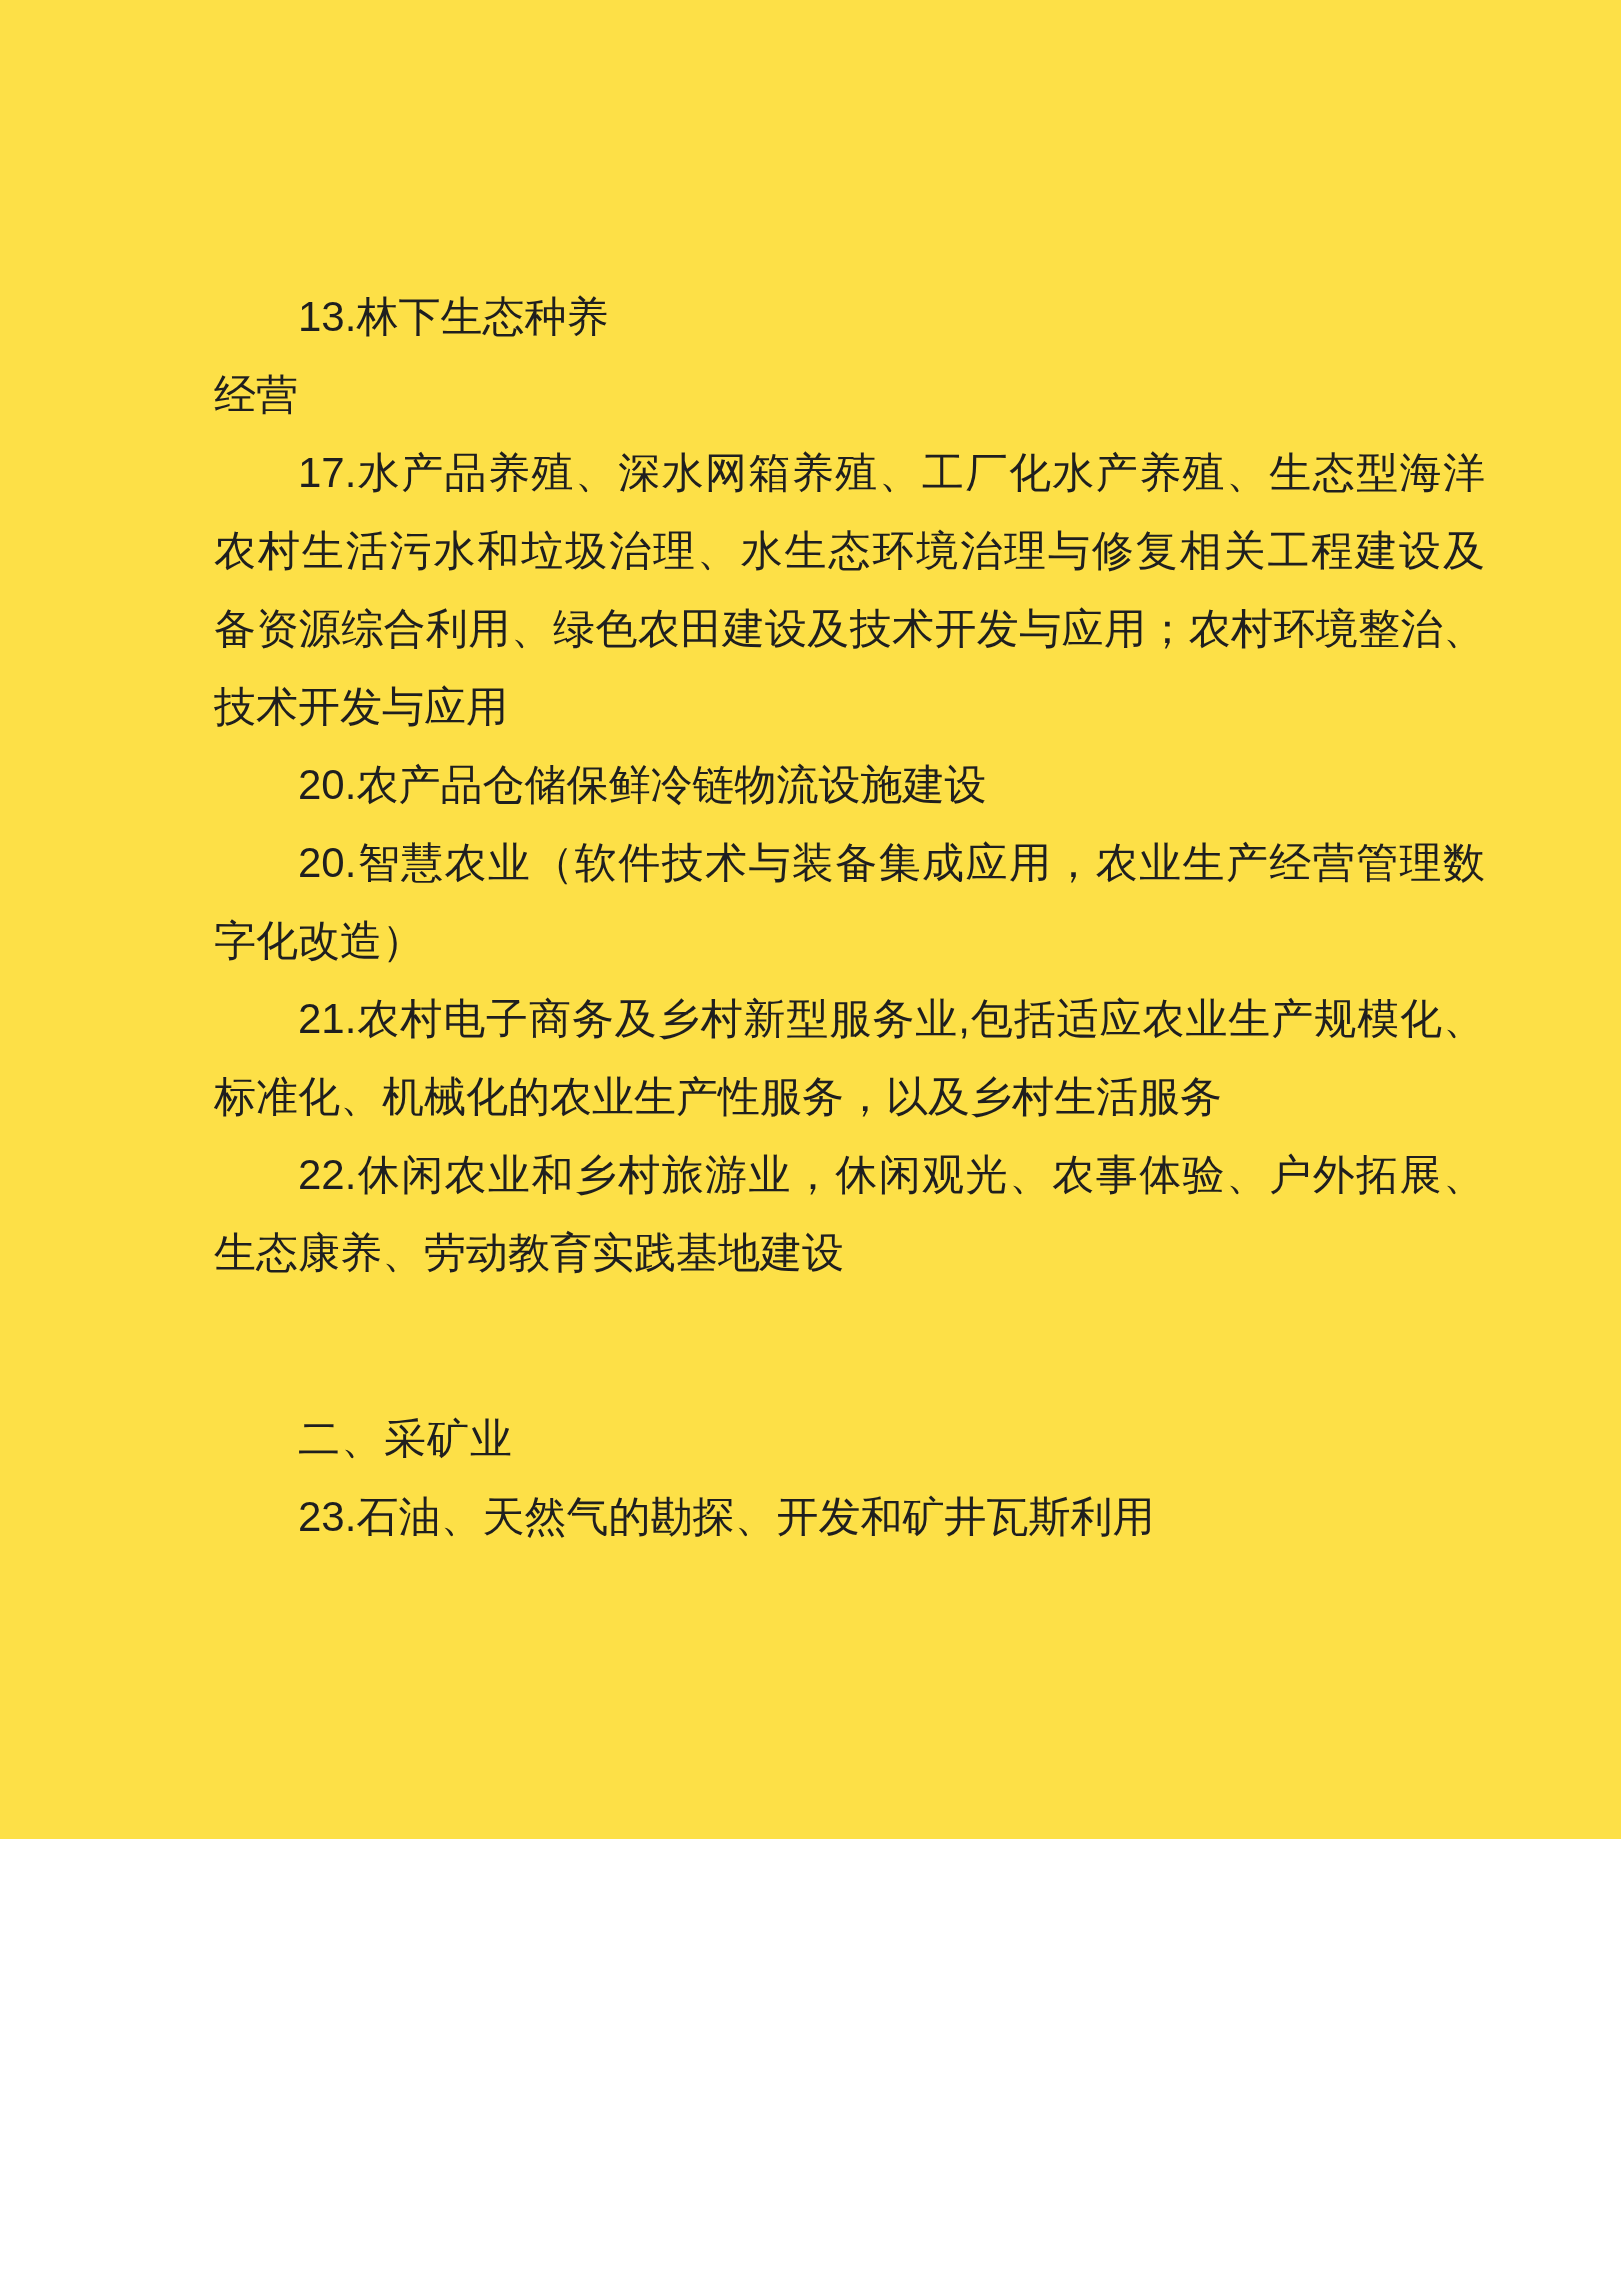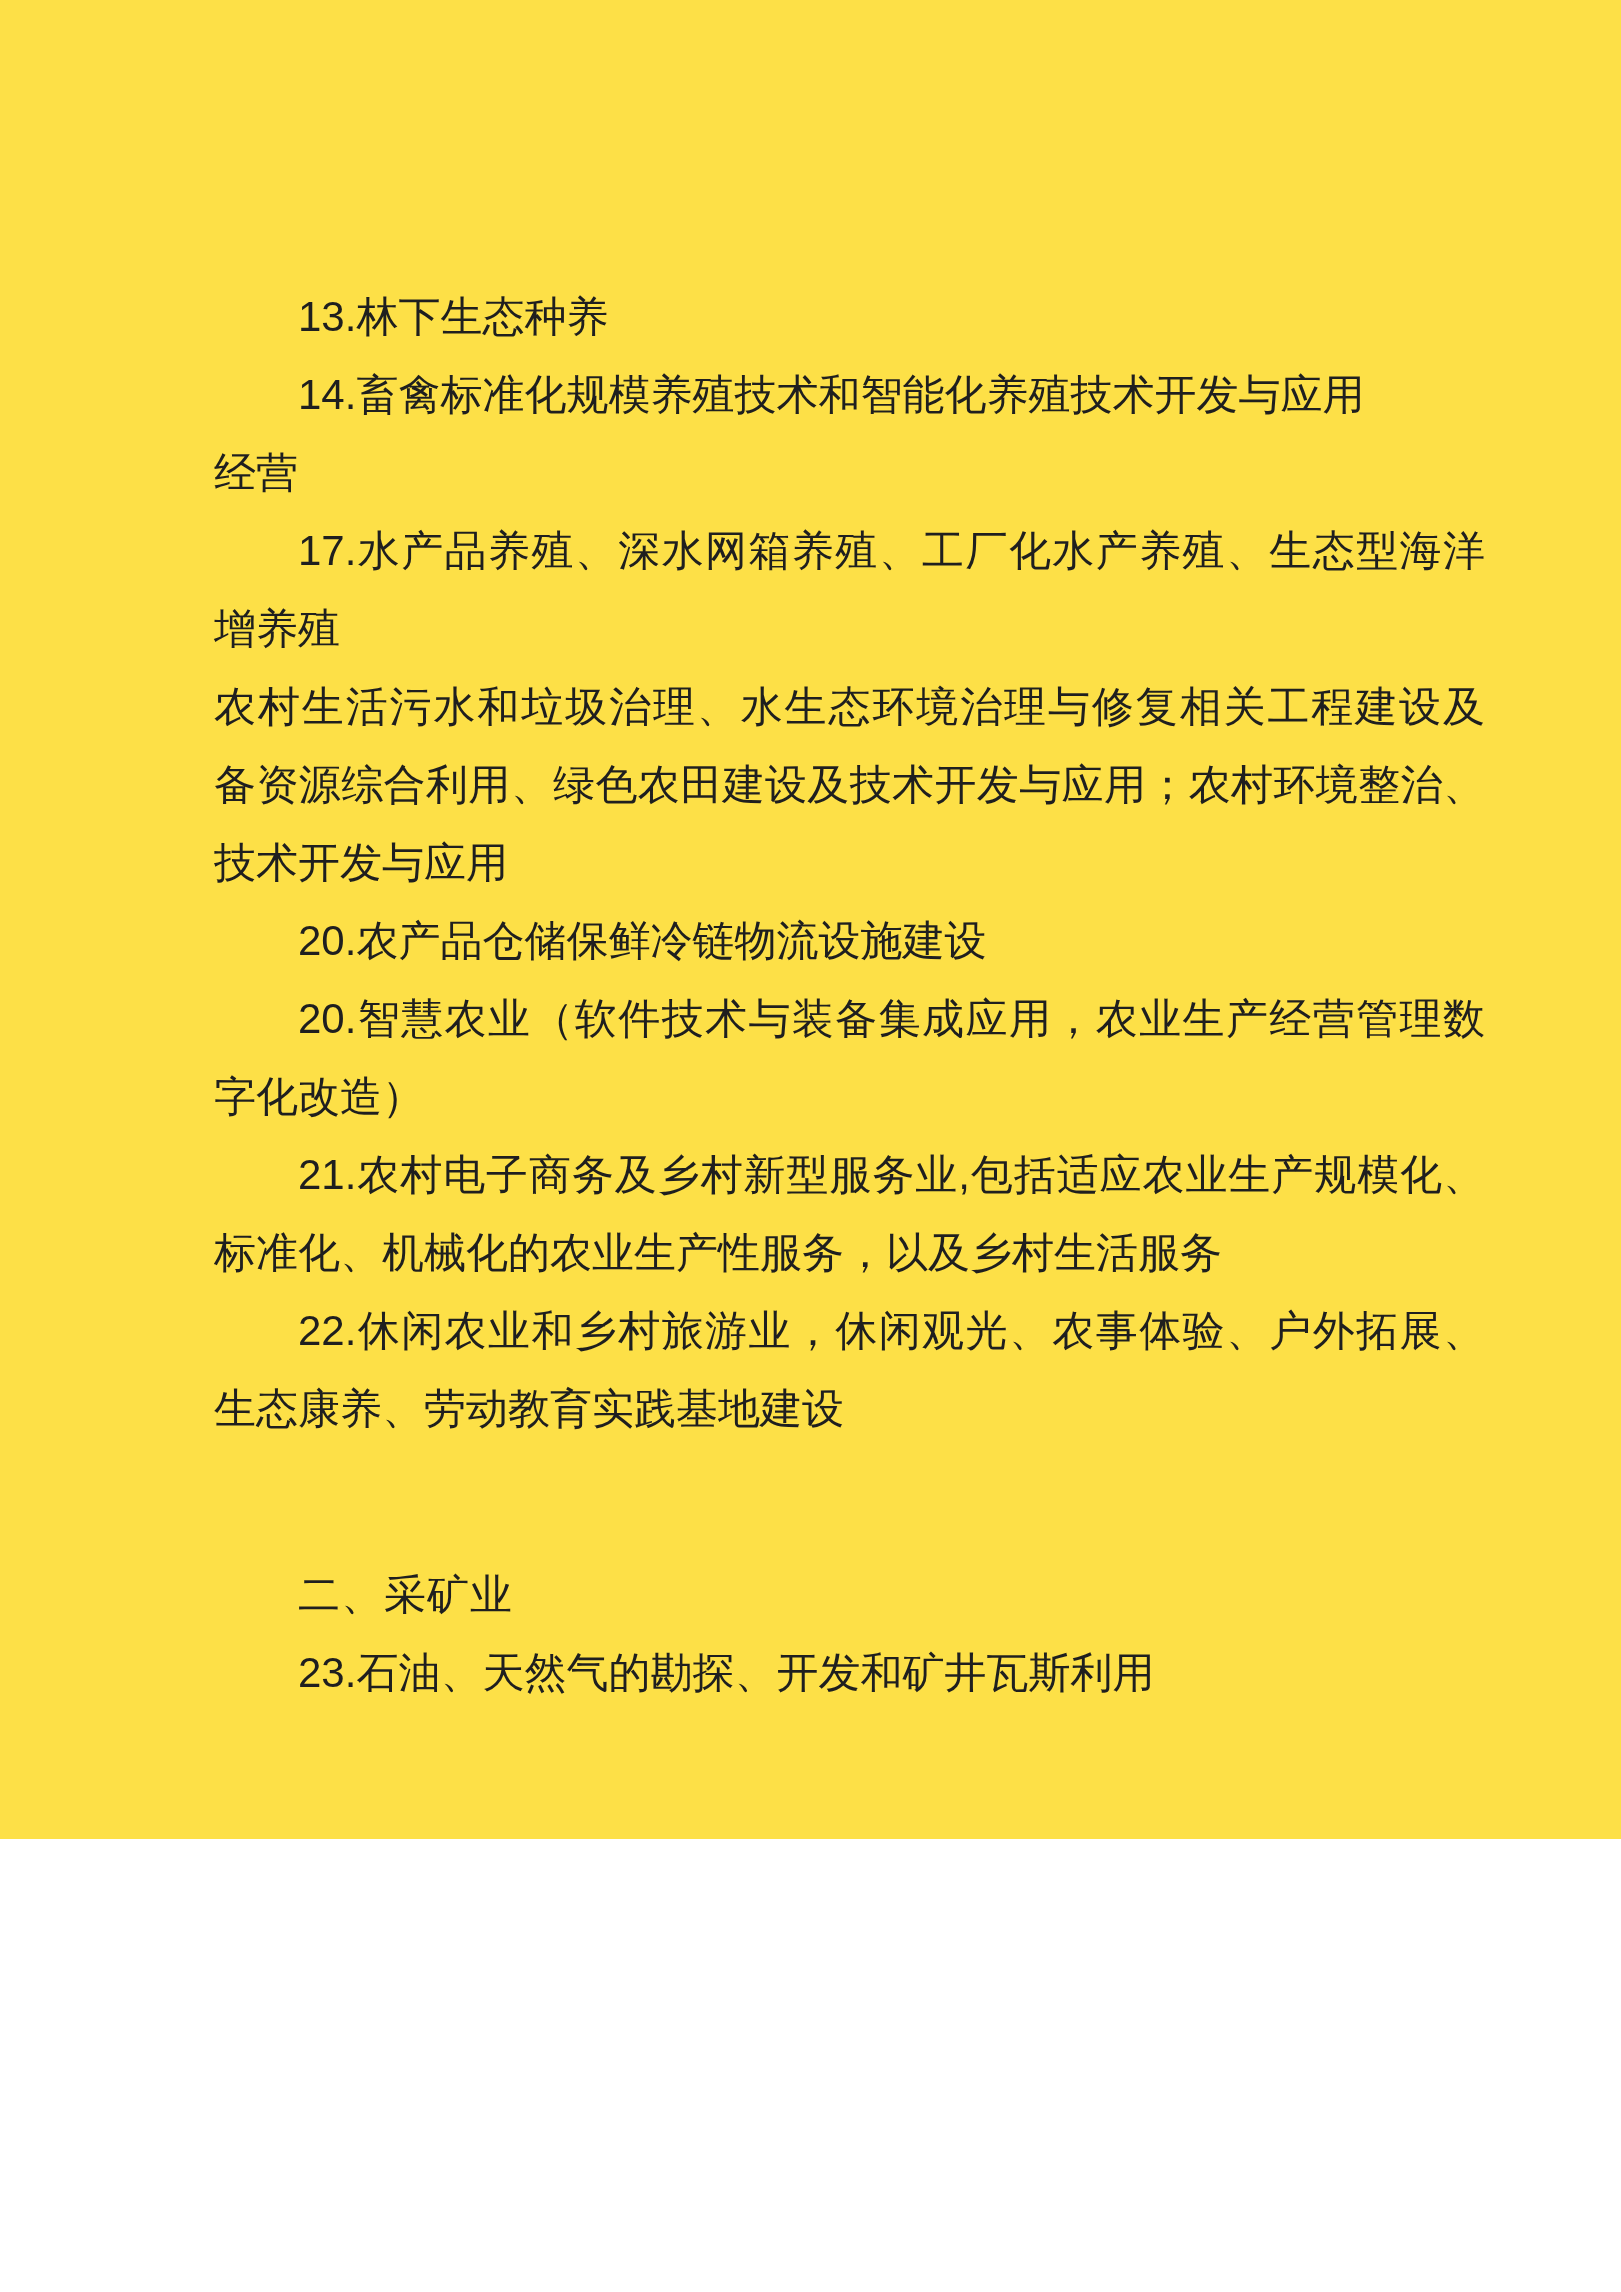--- a/index.html
+++ b/index.html
@@ -52,24 +52,22 @@
     color: #1f1f1f;
     word-spacing: 7.8px;
   }
 </style>
 </head>
 <body>
 
 <div class="page">
   <div class="content">
     <div class="line indent">13.林下生态种养</div>
-    <div class="line indent">14.畜禽标准化规模养殖技术和智能化养殖技术开发与应用</div>
     <div class="line">经营</div>
     <div class="line indent fill">17.水产品养殖、深水网箱养殖、工厂化水产养殖、生态型海洋</div>
-    <div class="line">增养殖</div>
     <div class="line fill">农村生活污水和垃圾治理、水生态环境治理与修复相关工程建设及</div>
     <div class="line fill">备资源综合利用、绿色农田建设及技术开发与应用；农村环境整治、</div>
     <div class="line">技术开发与应用</div>
     <div class="line indent">20.农产品仓储保鲜冷链物流设施建设</div>
     <div class="line indent fill">20.智慧农业（软件技术与装备集成应用，农业生产经营管理数</div>
     <div class="line">字化改造）</div>
     <div class="line indent fill">21.农村电子商务及乡村新型服务业,包括适应农业生产规模化、</div>
     <div class="line">标准化、机械化的农业生产性服务，以及乡村生活服务</div>
     <div class="line indent fill">22.休闲农业和乡村旅游业，休闲观光、农事体验、户外拓展、</div>
     <div class="line">生态康养、劳动教育实践基地建设</div>

